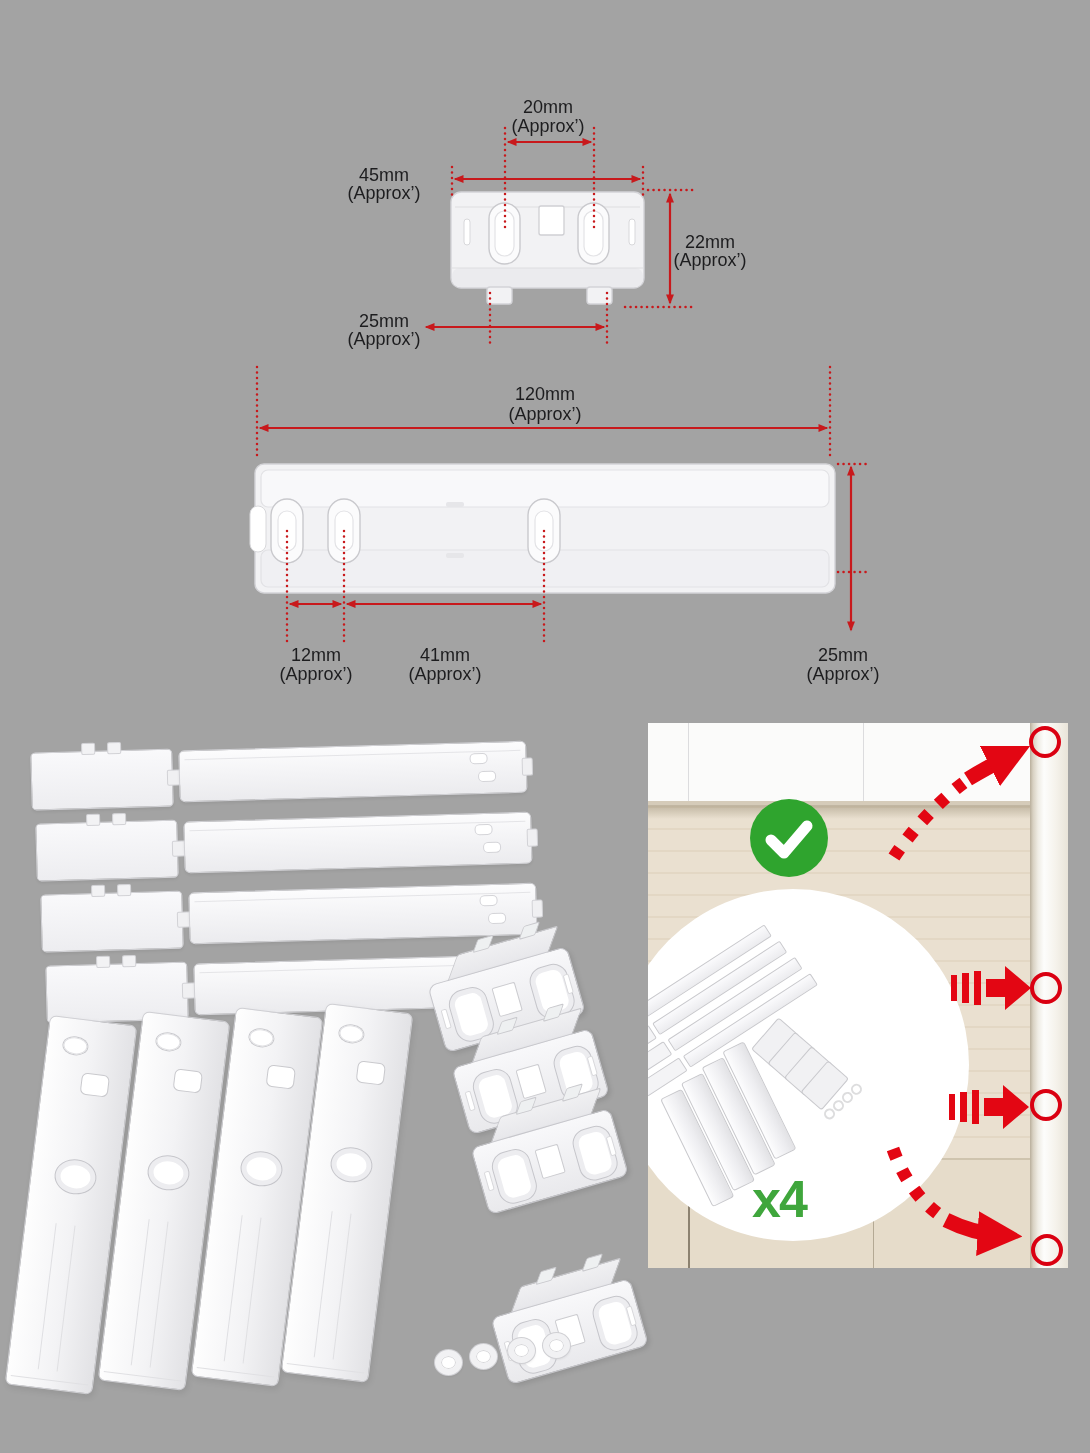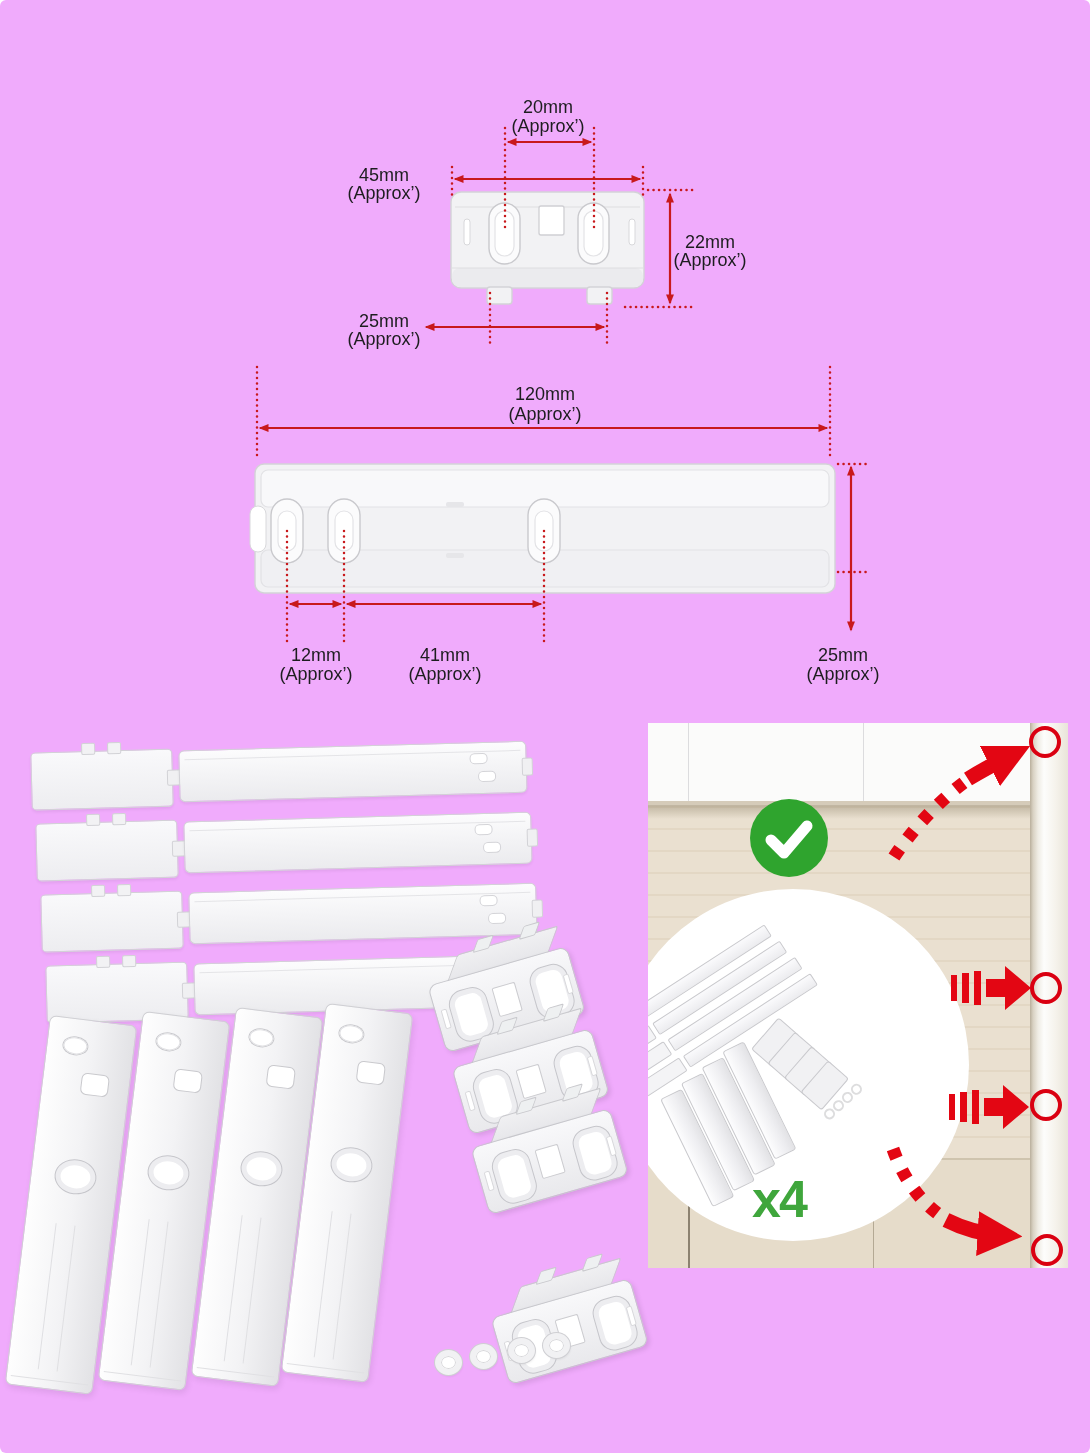--- a/index.html
+++ b/index.html
@@ -1,17 +1,17 @@
 <!DOCTYPE html>
 <html><head>
 <meta charset="utf-8">
 <style>
   html,body{margin:0;padding:0;background:#fff;}
-  .canvas{position:relative;width:1090px;height:1453px;background:#f0abfc;overflow:hidden;
-          font-family:"Liberation Sans",sans-serif;border-radius:6px;}
+  .canvas{position:relative;width:1090px;height:1453px;background:#a3a3a3;overflow:hidden;
+          font-family:"Liberation Sans",sans-serif;}
   
   .dims-svg{position:absolute;left:0;top:0;}
   .part-fill{fill:#f2f2f4;stroke:#d3d3d7;stroke-width:1.4;}
   .part-strip{fill:#f8f8fa;stroke:#e2e2e5;stroke-width:1.2;}
   .part-strip2{fill:#f0f0f3;stroke:#e2e2e5;stroke-width:1.2;}
   .slot-outer{fill:#fbfbfc;stroke:#c9c9cd;stroke-width:1.4;}
   .slot-inner{fill:#ffffff;stroke:#e3e3e6;stroke-width:1.2;}
   .hole-rect{fill:#ffffff;stroke:#cfcfd3;stroke-width:1.3;}
   .slit{fill:#ffffff;stroke:#d8d8db;stroke-width:1;}
   .lip{fill:#ebebee;stroke:none;}

